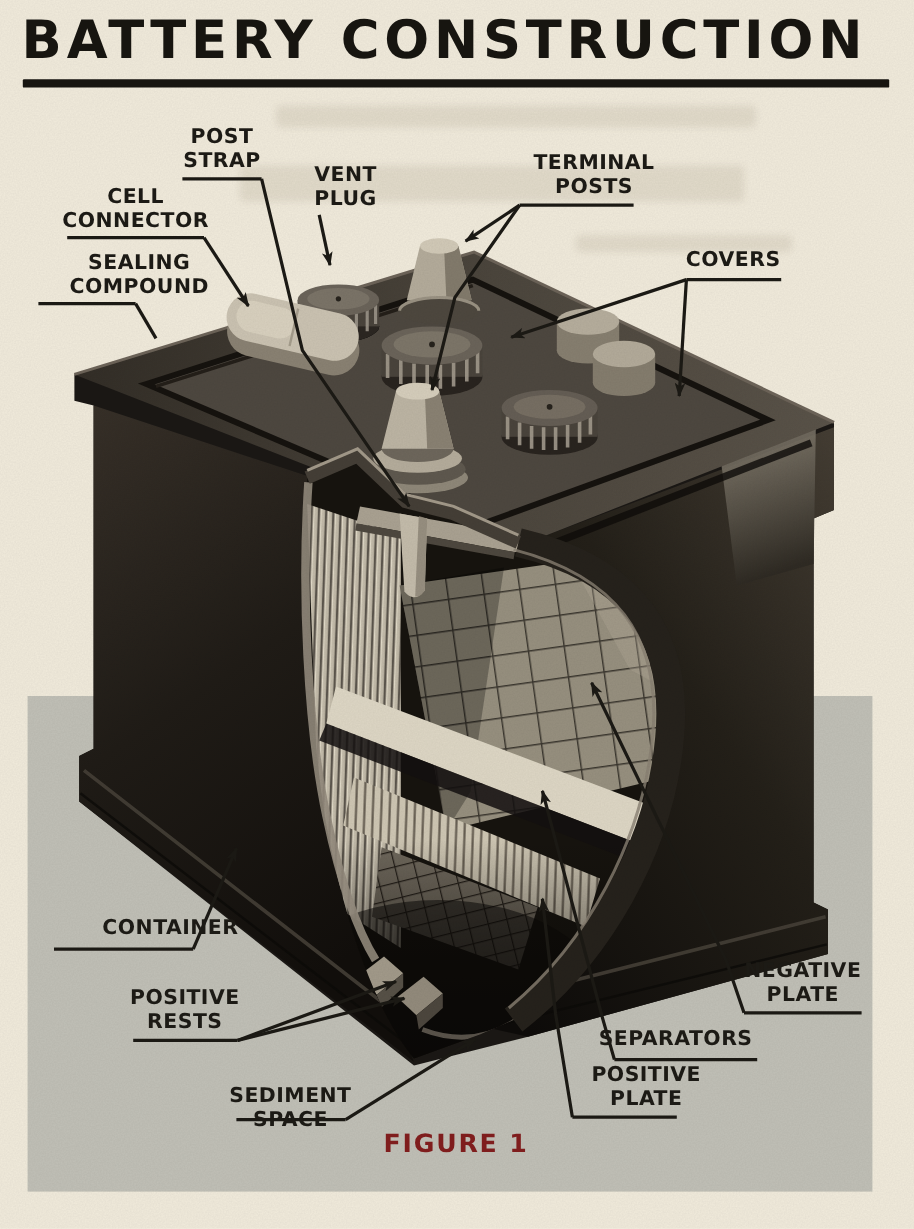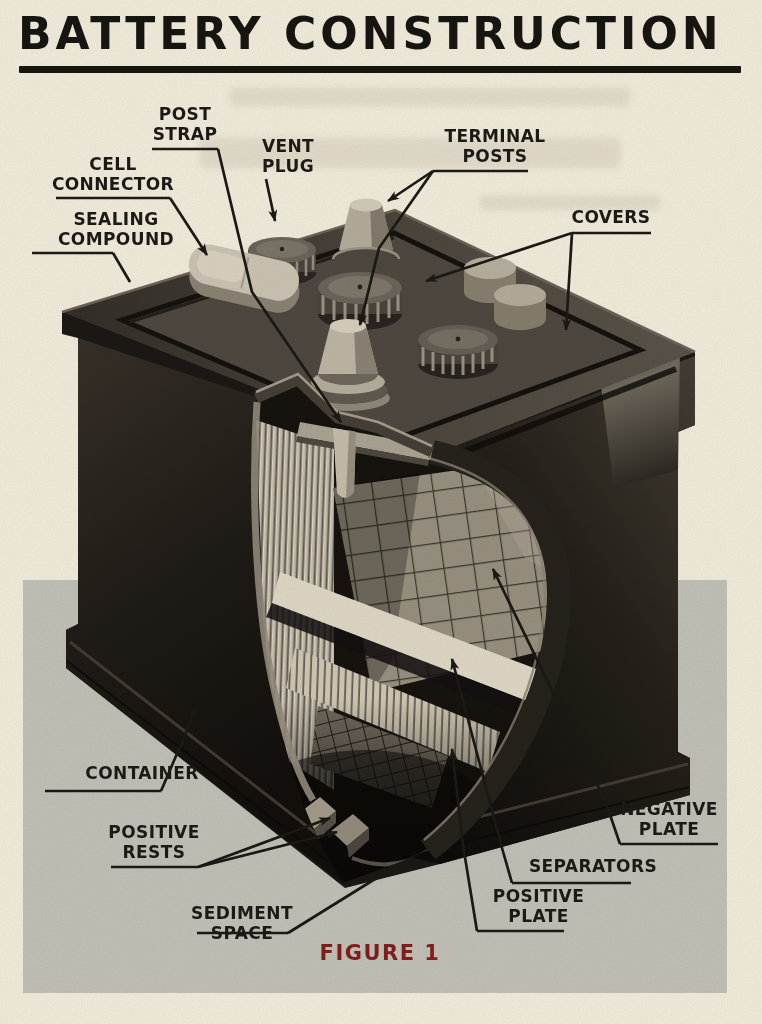--- a/index.html
+++ b/index.html
@@ -41,21 +41,21 @@
   #lbl-post-strap{left:185px;top:104px;}
   #lbl-cell-connector{left:113px;top:154px;}
   #lbl-sealing-compound{left:88px;top:209px;margin-left:28px;}
   #lbl-vent-plug{left:288px;top:136px;}
   #lbl-terminal-posts{left:495px;top:126px;}
   #lbl-covers{left:611px;top:207px;}
   #lbl-container{left:103px;top:763px;margin-left:39px;}
   #lbl-element-rests{left:154px;top:822px;}
   #lbl-sediment-space{left:242px;top:884px;margin-top:19px;}
   #lbl-positive-plate{left:521px;top:886px;padding-left:35px;}
-  #lbl-separators{left:584px;top:856px;padding-left:18px;}
+  #lbl-separators{left:554px;top:856px;padding-left:18px;}
   #lbl-negative-plate{left:669px;top:799px;}
 
   .caption{
     position:absolute;left:380px;top:941px;transform:translateX(-50%);
     font-size:21px;font-weight:bold;letter-spacing:1.5px;color:#7f1d1d;
   }
 </style>
 </head>
 <body>
 

